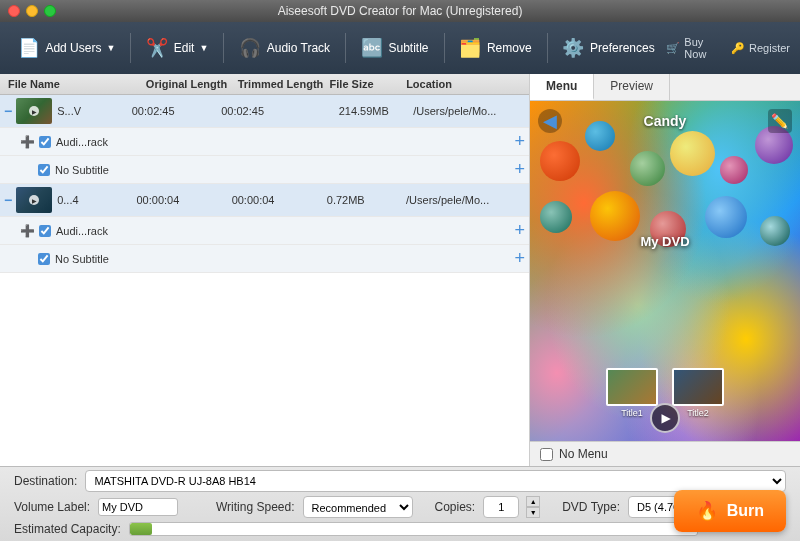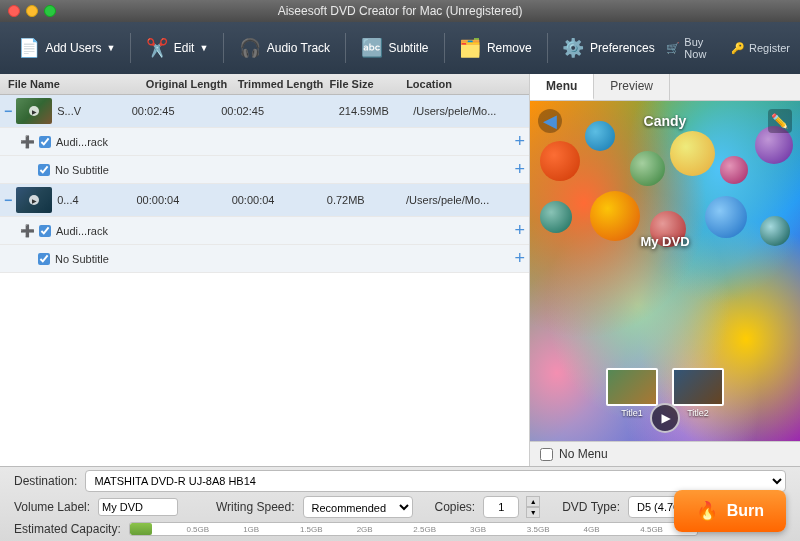--- a/index.html
+++ b/index.html
@@ -585,31 +585,20 @@
       <select class="dvd-type-select">
         <option>D5 (4.7G)</option>
       </select>
       <span style="width:60px;"></span>
     </div>
 
     <div class="bottom-row">
       <span class="bottom-label">Estimated Capacity:</span>
       <div class="capacity-bar-wrap">
         <div class="capacity-bar-fill"></div>
-        <div style="position:absolute;top:0;left:0;right:0;bottom:0;display:flex;align-items:flex-end;padding-bottom:1px;">
-          <span style="position:absolute;left:10%;font-size:8px;color:#888;">0.5GB</span>
-          <span style="position:absolute;left:20%;font-size:8px;color:#888;">1GB</span>
-          <span style="position:absolute;left:30%;font-size:8px;color:#888;">1.5GB</span>
-          <span style="position:absolute;left:40%;font-size:8px;color:#888;">2GB</span>
-          <span style="position:absolute;left:50%;font-size:8px;color:#888;">2.5GB</span>
-          <span style="position:absolute;left:60%;font-size:8px;color:#888;">3GB</span>
-          <span style="position:absolute;left:70%;font-size:8px;color:#888;">3.5GB</span>
-          <span style="position:absolute;left:80%;font-size:8px;color:#888;">4GB</span>
-          <span style="position:absolute;left:90%;font-size:8px;color:#888;">4.5GB</span>
-        </div>
       </div>
       <span style="width:80px;"></span>
     </div>
 
   </div>
 
   <div class="burn-btn-area">
     <button class="burn-btn">
       <span class="burn-icon">🔥</span>
       <span>Burn</span>

